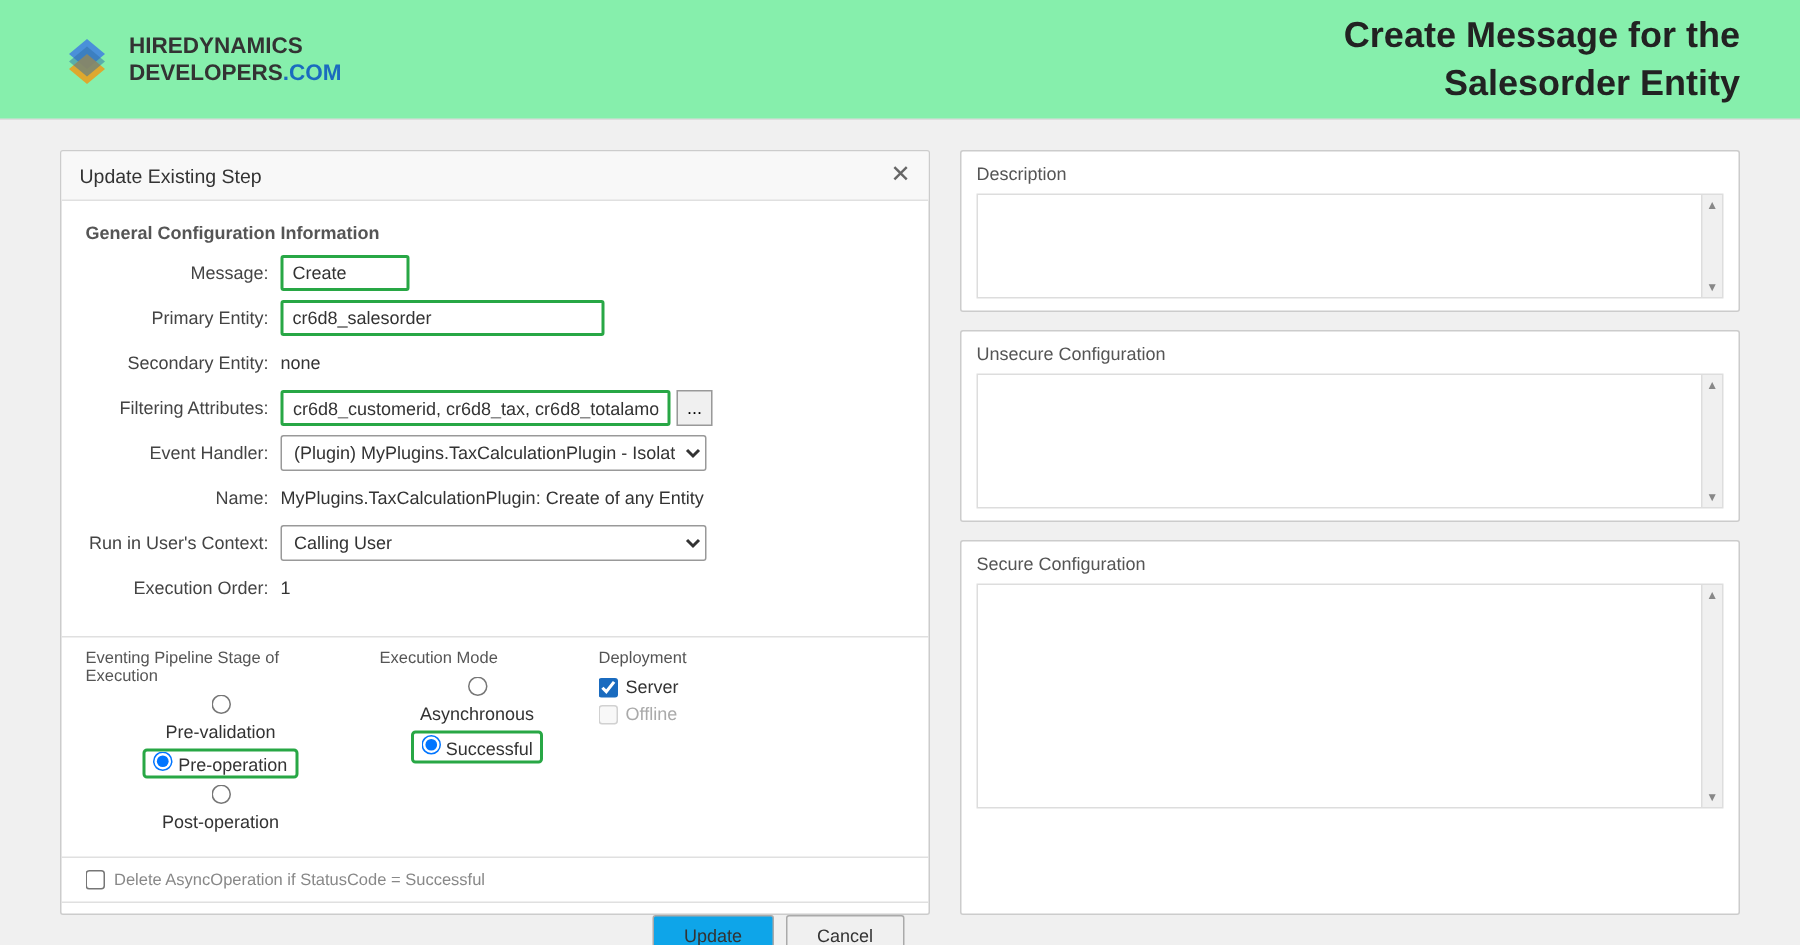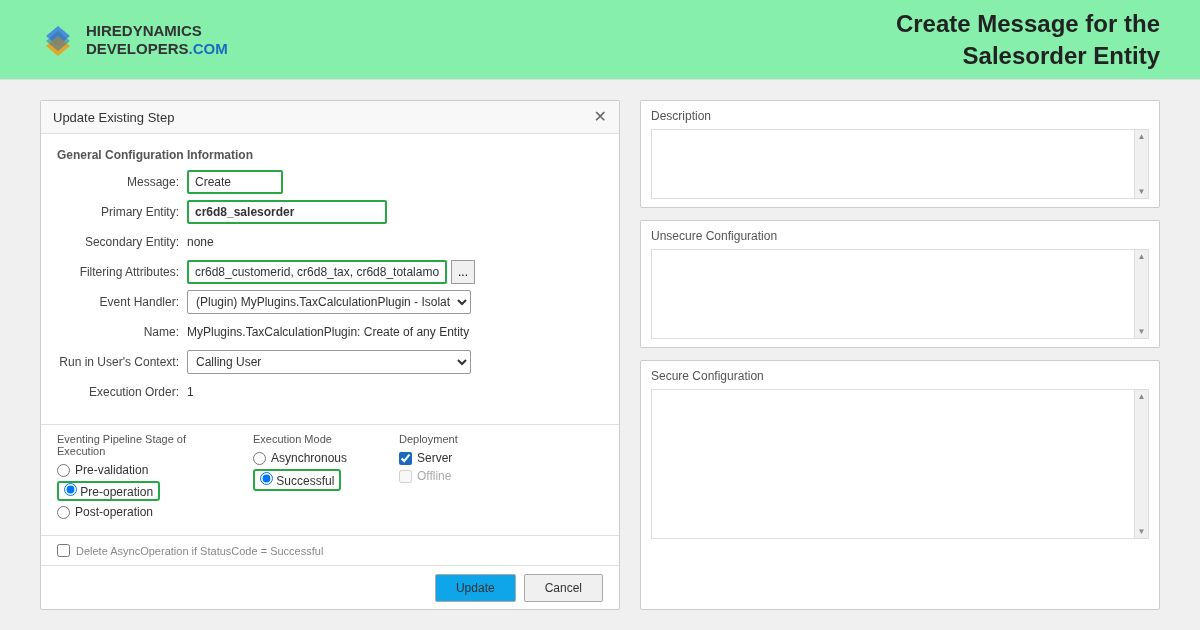--- a/index.html
+++ b/index.html
@@ -178,20 +178,21 @@
       margin-bottom: 6px;
       font-weight: normal;
     }
     .radio-option {
       display: flex;
       align-items: center;
       gap: 5px;
       margin-bottom: 4px;
       font-size: 12px;
       color: #333;
+      flex-direction: column;
     }
     .radio-option input[type="radio"] {
       margin: 0;
       cursor: pointer;
     }
 
     .execution-group {
       flex: 0 0 130px;
     }
     .deployment-group {
@@ -347,26 +348,26 @@
     <div class="dialog-title-bar">
       <span class="dialog-title">Update Existing Step</span>
       <button class="close-btn">✕</button>
     </div>
 
     <div class="form-area">
       <div class="section-label">General Configuration Information</div>
 
       <div class="form-row">
         <span class="form-label">Message:</span>
-        <input class="form-input highlighted" type="text" value="Create" style="width: 96px;">
+        <input class="form-input highlighted" type="text" value="Create" style="width: 86px;">
       </div>
 
       <div class="form-row">
         <span class="form-label">Primary Entity:</span>
-        <input class="form-input highlighted" type="text" value="cr6d8_salesorder" style="width: 200px; font-weight: bold;">
+        <input class="form-input highlighted" type="text" value="cr6d8_salesorder" style="width: 216px;">
       </div>
 
       <div class="form-row">
         <span class="form-label">Secondary Entity:</span>
         <span class="form-value">none</span>
       </div>
 
       <div class="form-row">
         <span class="form-label">Filtering Attributes:</span>
         <div class="form-input-container">

